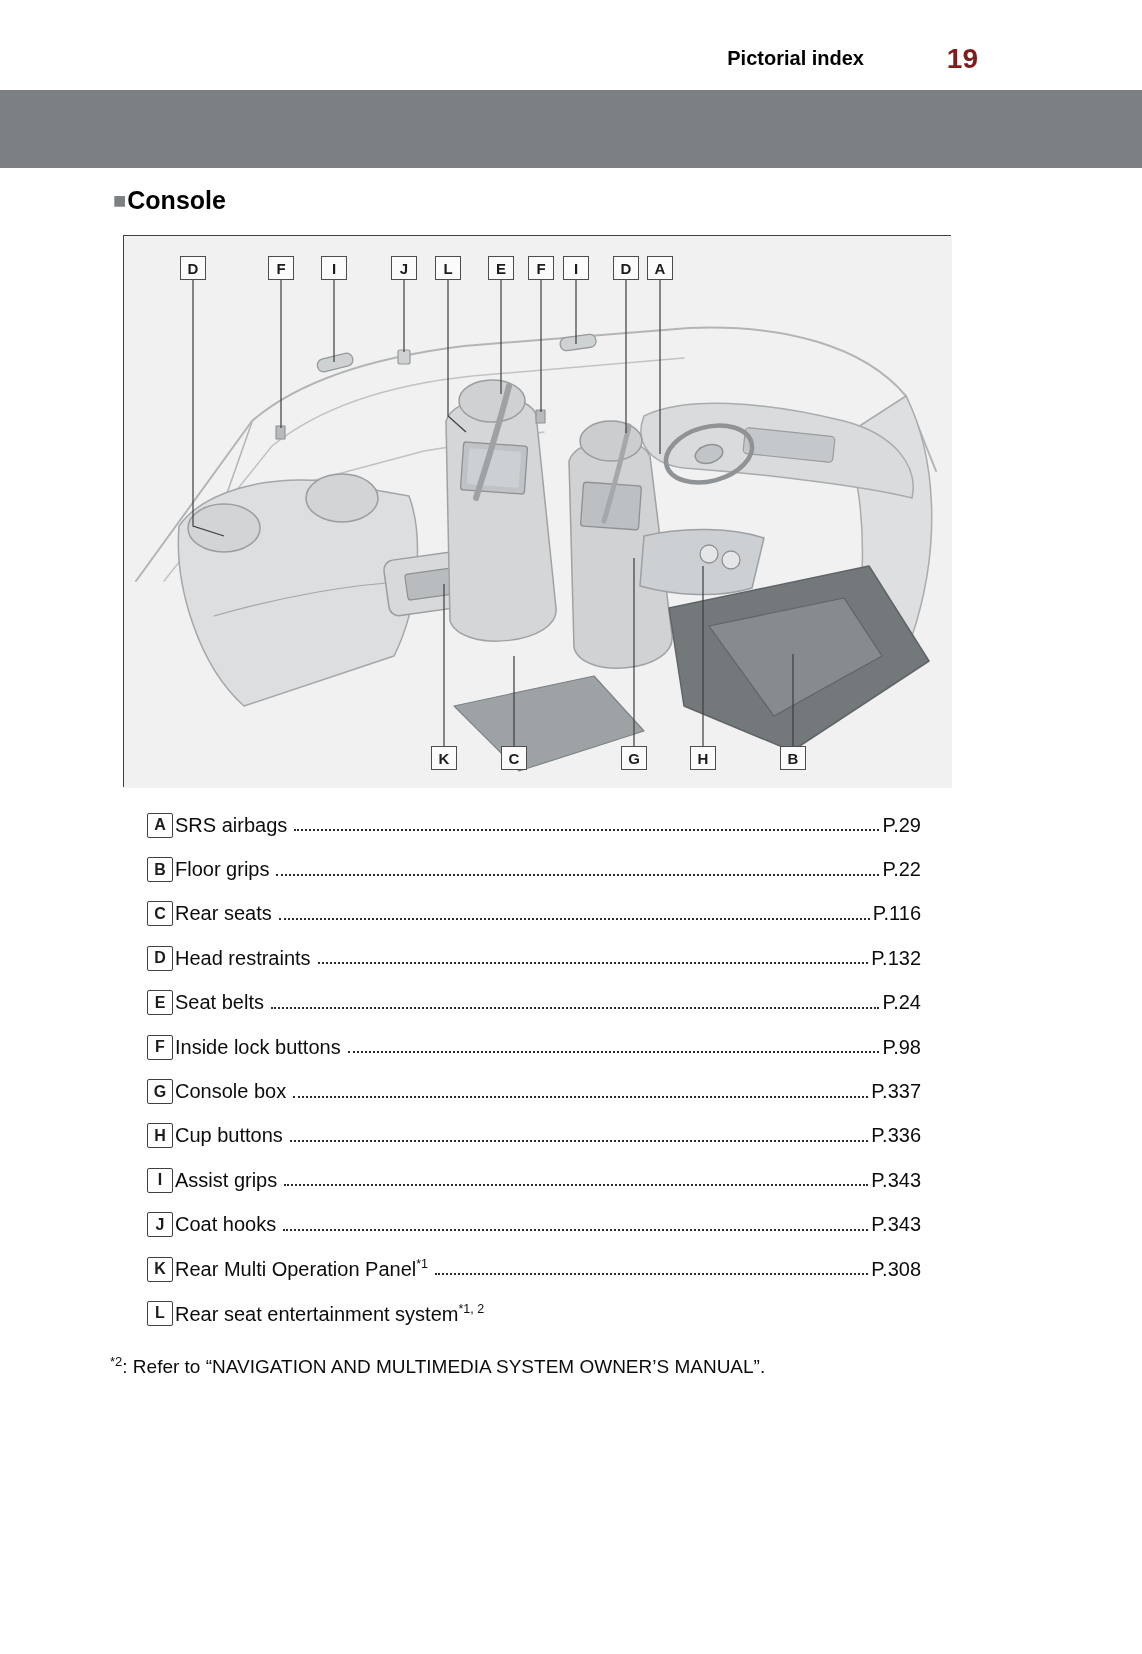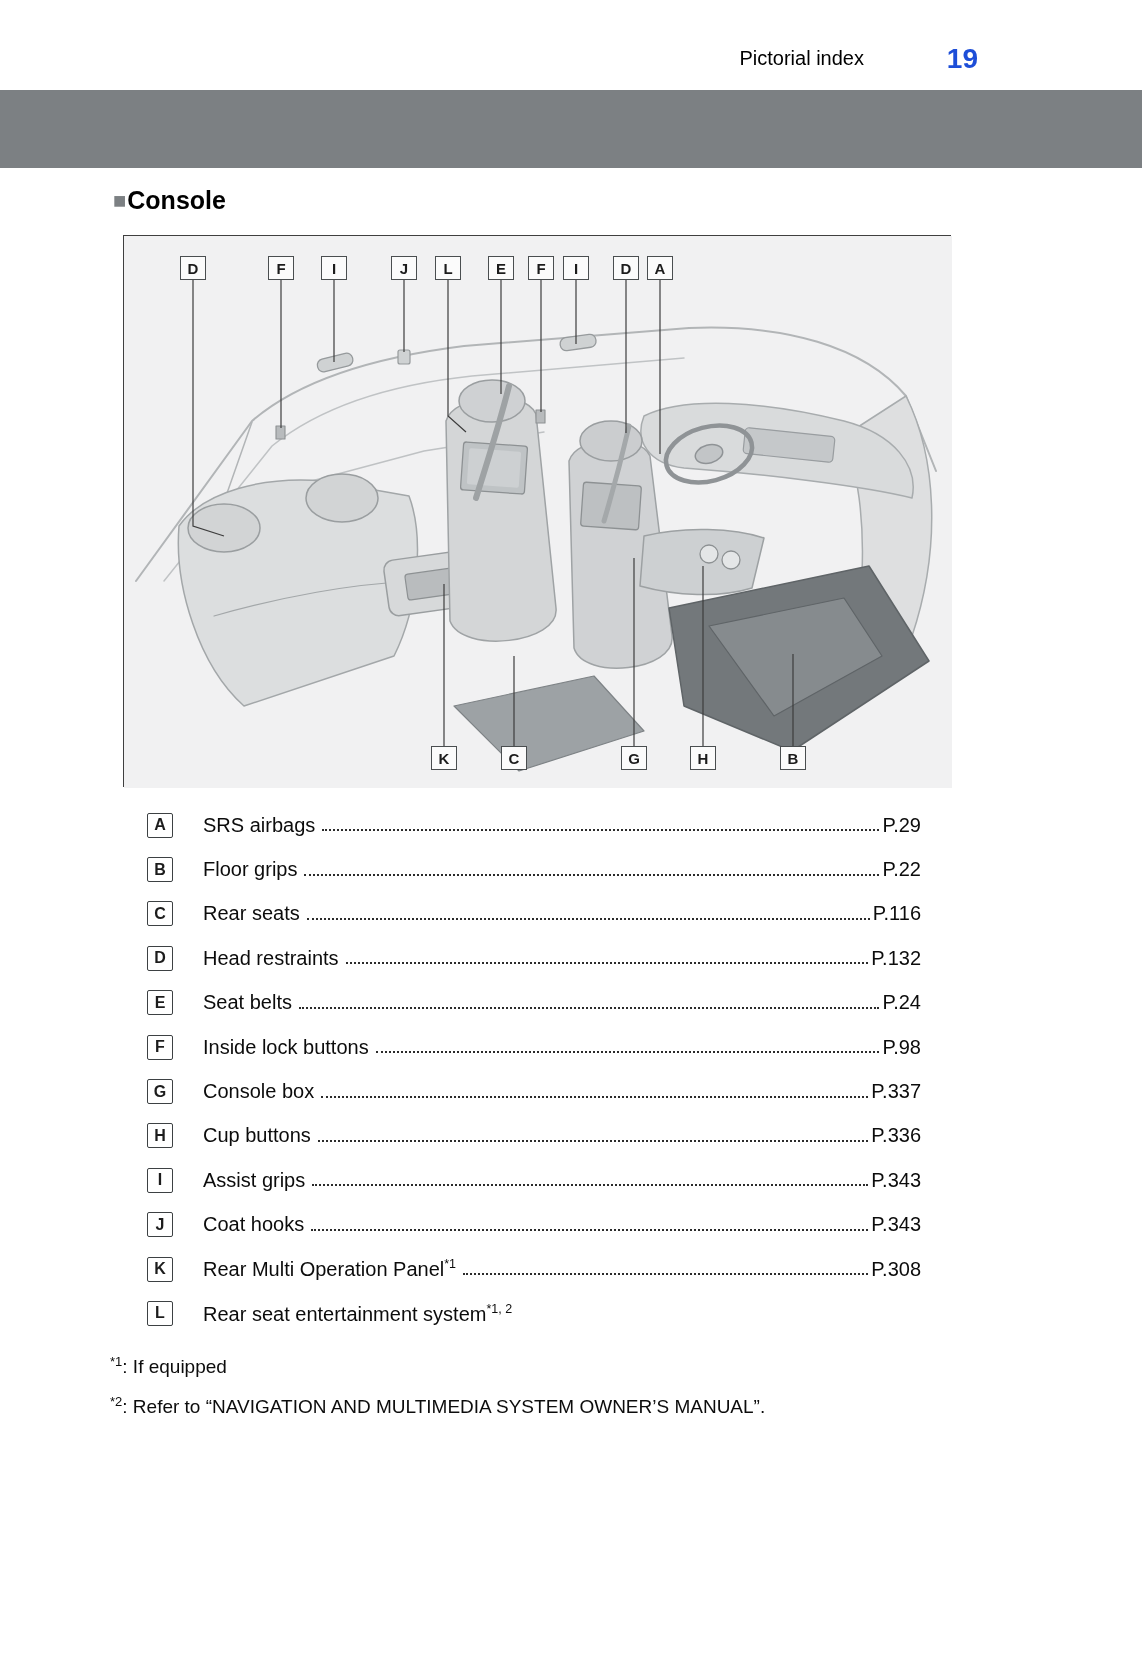--- a/index.html
+++ b/index.html
@@ -9,25 +9,25 @@
     background:#ffffff;
     font-family:"Liberation Sans", sans-serif;
     color:#0c0c0c;
     position:relative;
     overflow:hidden;
   }
   
   .topbar { position:relative; height:90px; }
   .header-title {
     position:absolute; right:278px; bottom:20px;
-    font-weight:normal; font-size:20px; color:#000;
+    font-weight:bold; font-size:20px; color:#000;
   }
   .page-num {
     position:absolute; right:164px; bottom:15px;
-    font-weight:bold; font-size:28px; color:#1d4ed8;
+    font-weight:bold; font-size:28px; color:#7f1d1d;
   }
   .gray-band { height:78px; background:#7c8083; }
 
   
   .section-heading {
     margin:20px 0 0 113px;
     font-size:25px; font-weight:bold; color:#000;
     display:flex; align-items:center; line-height:1;
   }
   .section-heading .sq { color:#7c8083; font-size:22px; margin-right:1px; }
@@ -52,21 +52,21 @@
 
   
   .index-list { margin:16px 0 0 147px; width:774px; }
   .idx-row { display:flex; align-items:center; height:44.4px; }
   .key-box {
     width:26px; height:25px; flex:none;
     border:1.6px solid #3d4143; border-radius:2px;
     display:flex; align-items:center; justify-content:center;
     font-weight:bold; font-size:16px; background:#fff; color:#1c1c1c;
   }
-  .idx-label { margin-left:30px; font-size:20px; white-space:nowrap; }
+  .idx-label { margin-left:2px; font-size:20px; white-space:nowrap; }
   .idx-label sup { font-size:12.5px; }
   .leader {
     flex:1;
     border-bottom:2px dotted #2b2b2b;
     margin:0 3px 0 7px;
     transform:translateY(5px);
   }
   .idx-page { font-size:20px; white-space:nowrap;text-align:right; }
 
   
@@ -271,17 +271,16 @@
 
     <div class="idx-row no-page">
       <span class="key-box">L</span>
       <span class="idx-label"><span>Rear seat entertainment system</span><sup>*1, 2</sup></span>
 
     </div>
 
   </div>
 
   <div class="footnotes">
-    <p class="fn"><sup>*1</sup><span>: If equipped</span></p>
     <p class="fn"><sup>*2</sup><span>: Refer to “NAVIGATION AND MULTIMEDIA SYSTEM OWNER’S MANUAL”.</span></p>
   </div>
 
 </div>
 
 </body></html>

